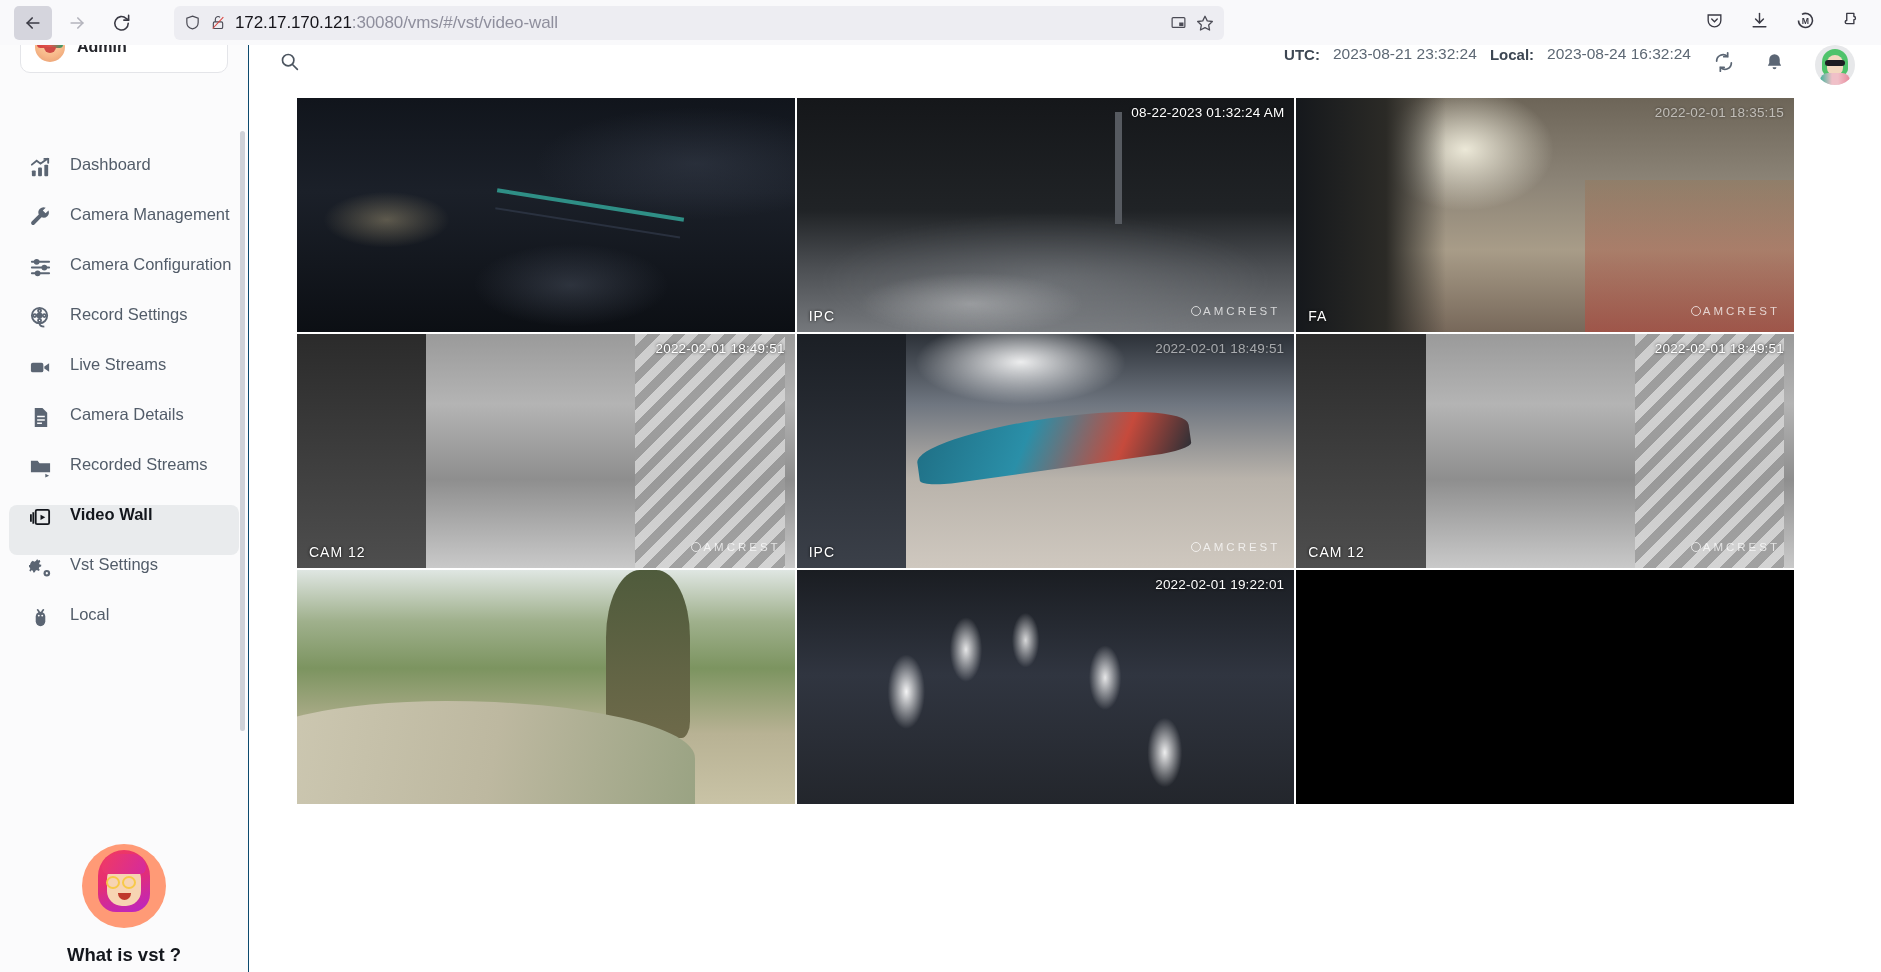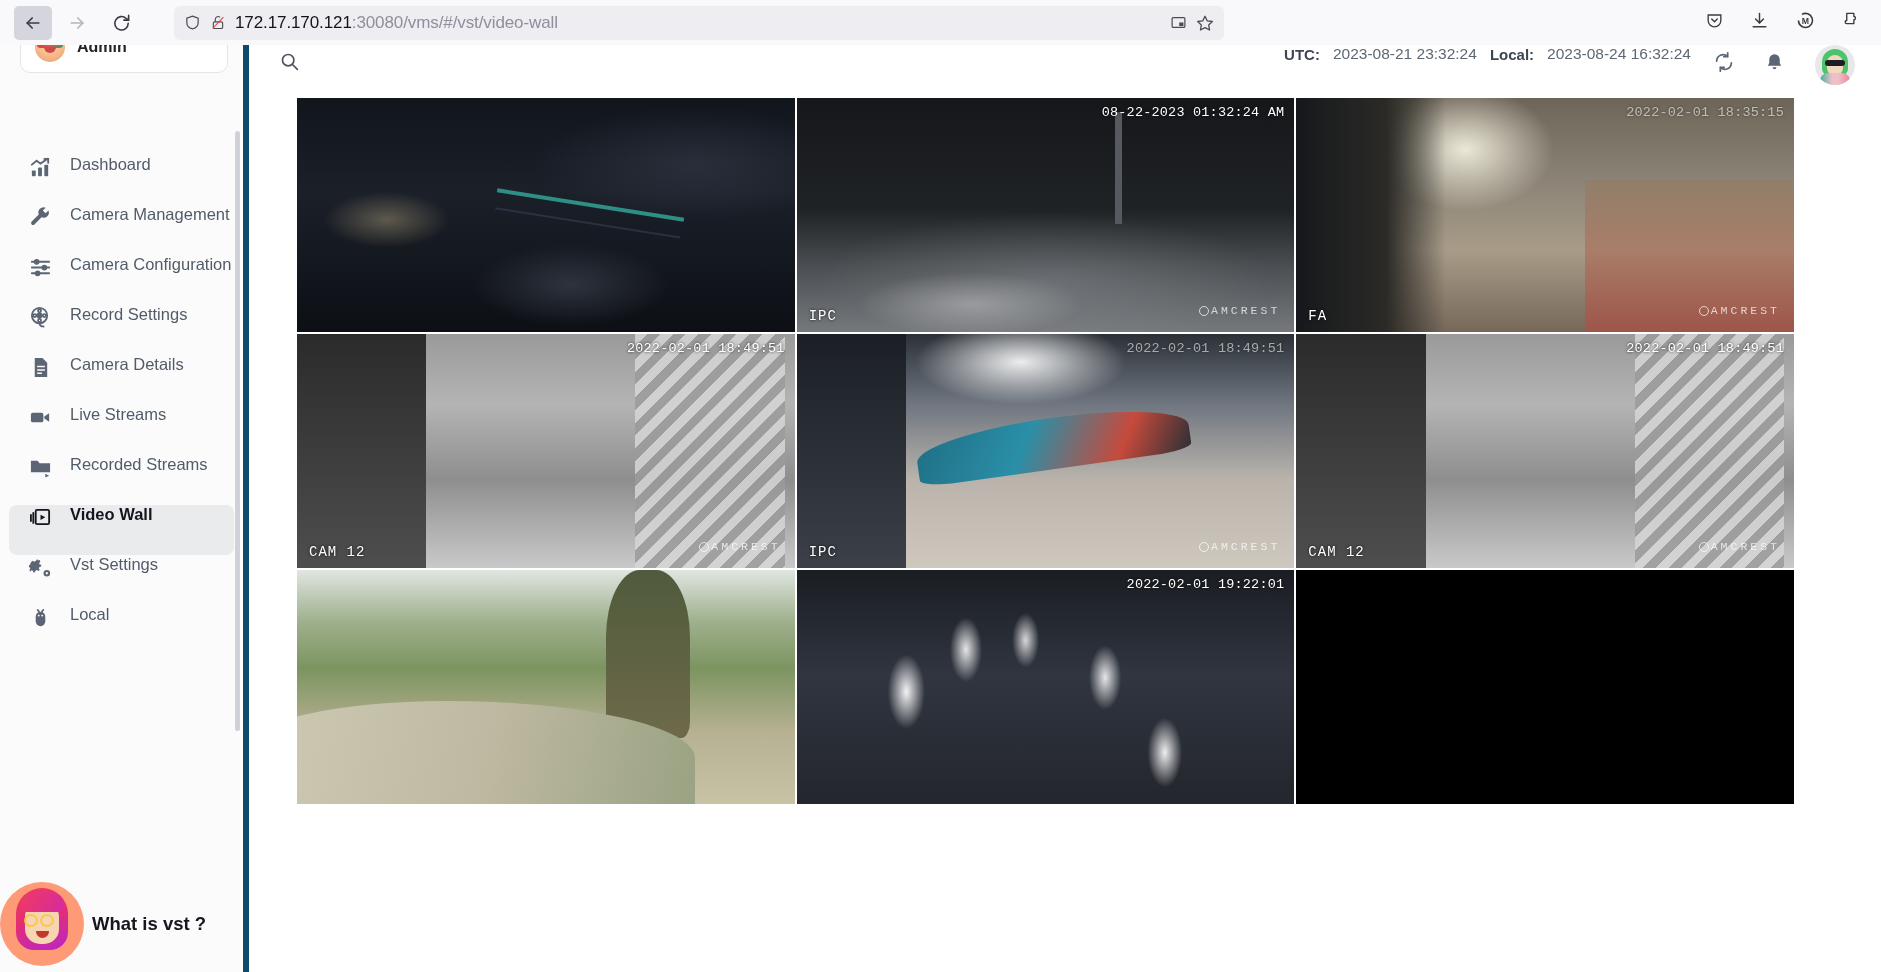--- a/index.html
+++ b/index.html
@@ -39,21 +39,21 @@
     margin-left: auto; display: flex; align-items: center; gap: 26px;
     color: #3a3a44; padding-right: 6px;
   }
 
   
   .app { display: flex; height: 927px; width: 100%; background: #fff; }
 
   
   .sidebar {
     width: 249px; flex: 0 0 249px; background: #fbfbfc;
-    border-right: 6px solid #0c4a6e;
+    border-right: 1px solid #0c4a6e;
     position: relative; overflow: hidden;
   }
   .user-chip {
     position: absolute; top: -24px; left: 20px;
     width: 208px; height: 52px;
     border: 1px solid #e4e5e9; border-radius: 10px;
     background: #fff; display: flex; align-items: center;
     gap: 12px; padding: 0 14px;
   }
   .user-chip .ava {
@@ -87,21 +87,21 @@
   .nav-item.selected { background: #e9ebed; color: #13161c; font-weight: 700; }
   .nav-item.selected .ico { color: #13161c; }
 
   .scroll-rail {
     position: absolute; right: 3px; top: 86px;
     width: 5px; height: 600px; border-radius: 3px; background: #cfd2d8;
   }
 
   .brand-block {
     position: absolute; bottom: 6px; left: 0; right: 0;
-    display: flex; flex-direction: row; align-items: center; gap: 8px;
+    display: flex; flex-direction: column; align-items: center; gap: 16px;
   }
   .brand-ava {
     width: 84px; height: 84px; border-radius: 50%;
     background: #ff9a76; position: relative; overflow: hidden;
   }
   .brand-ava .hair {
     position: absolute; left: 16px; top: 6px; width: 52px; height: 62px;
     border-radius: 26px 26px 18px 18px;
     background: linear-gradient(160deg, #f03a63 0%, #e52e72 45%, #b925c7 100%);
   }
@@ -170,21 +170,21 @@
     padding: 14px 0 12px 48px;
   }
 
   
   .grid-wrap { flex: 1; overflow: hidden; padding-left: 48px; }
   .grid {
     display: grid; grid-template-columns: repeat(3, 1fr);
     gap: 2px; width: 1497px;
   }
   .tile {
-    position: relative; height: 234px; overflow: hidden; background: #000; font-family: Liberation Mono, monospace;
+    position: relative; height: 234px; overflow: hidden; background: #000;
   }
   .tile .ts {
     position: absolute; top: 7px; right: 10px;
     font-size: 13.5px; color: #fff; letter-spacing: 0.2px;
     text-shadow: 0 0 3px rgba(0,0,0,.85); white-space: nowrap;
   }
   .tile .ts.faint { opacity: .55; }
   .tile .cam {
     position: absolute; bottom: 8px; left: 12px;
     font-size: 14px; color: #fff; letter-spacing: 1px;
@@ -418,34 +418,34 @@
               <circle cx="6" cy="10" r="1.6"></circle>
               <circle cx="16" cy="10" r="1.6"></circle>
               <path d="M11 18c0 2 2 3.5 5 3.5"></path>
             </svg>
           </span>
         <span>Record Settings</span>
       </div>
       <div class="nav-item">
         <span class="ico">
             <svg width="23" height="23" viewBox="0 0 24 24" fill="currentColor">
+              <rect x="2" y="7" width="13" height="10" rx="2"></rect>
+              <path d="M16 11l5-3.5v9L16 13z"></path>
+            </svg>
+          </span>
+        <span>Live Streams</span>
+      </div>
+      <div class="nav-item">
+        <span class="ico">
+            <svg width="23" height="23" viewBox="0 0 24 24" fill="currentColor">
               <path d="M6 2h8l5 5v15H6z"></path>
               <path d="M8.5 11h8M8.5 14.5h8M8.5 18h5" stroke="#fbfbfc" stroke-width="1.6"></path>
             </svg>
           </span>
         <span>Camera Details</span>
-      </div>
-      <div class="nav-item">
-        <span class="ico">
-            <svg width="23" height="23" viewBox="0 0 24 24" fill="currentColor">
-              <rect x="2" y="7" width="13" height="10" rx="2"></rect>
-              <path d="M16 11l5-3.5v9L16 13z"></path>
-            </svg>
-          </span>
-        <span>Live Streams</span>
       </div>
       <div class="nav-item">
         <span class="ico">
             <svg width="23" height="23" viewBox="0 0 24 24" fill="currentColor">
               <path d="M2 5h7l2 2.5h11V17H2z"></path>
               <path d="M17 18.5l4 2-4 2z"></path>
             </svg>
           </span>
         <span>Recorded Streams</span>
       </div>

